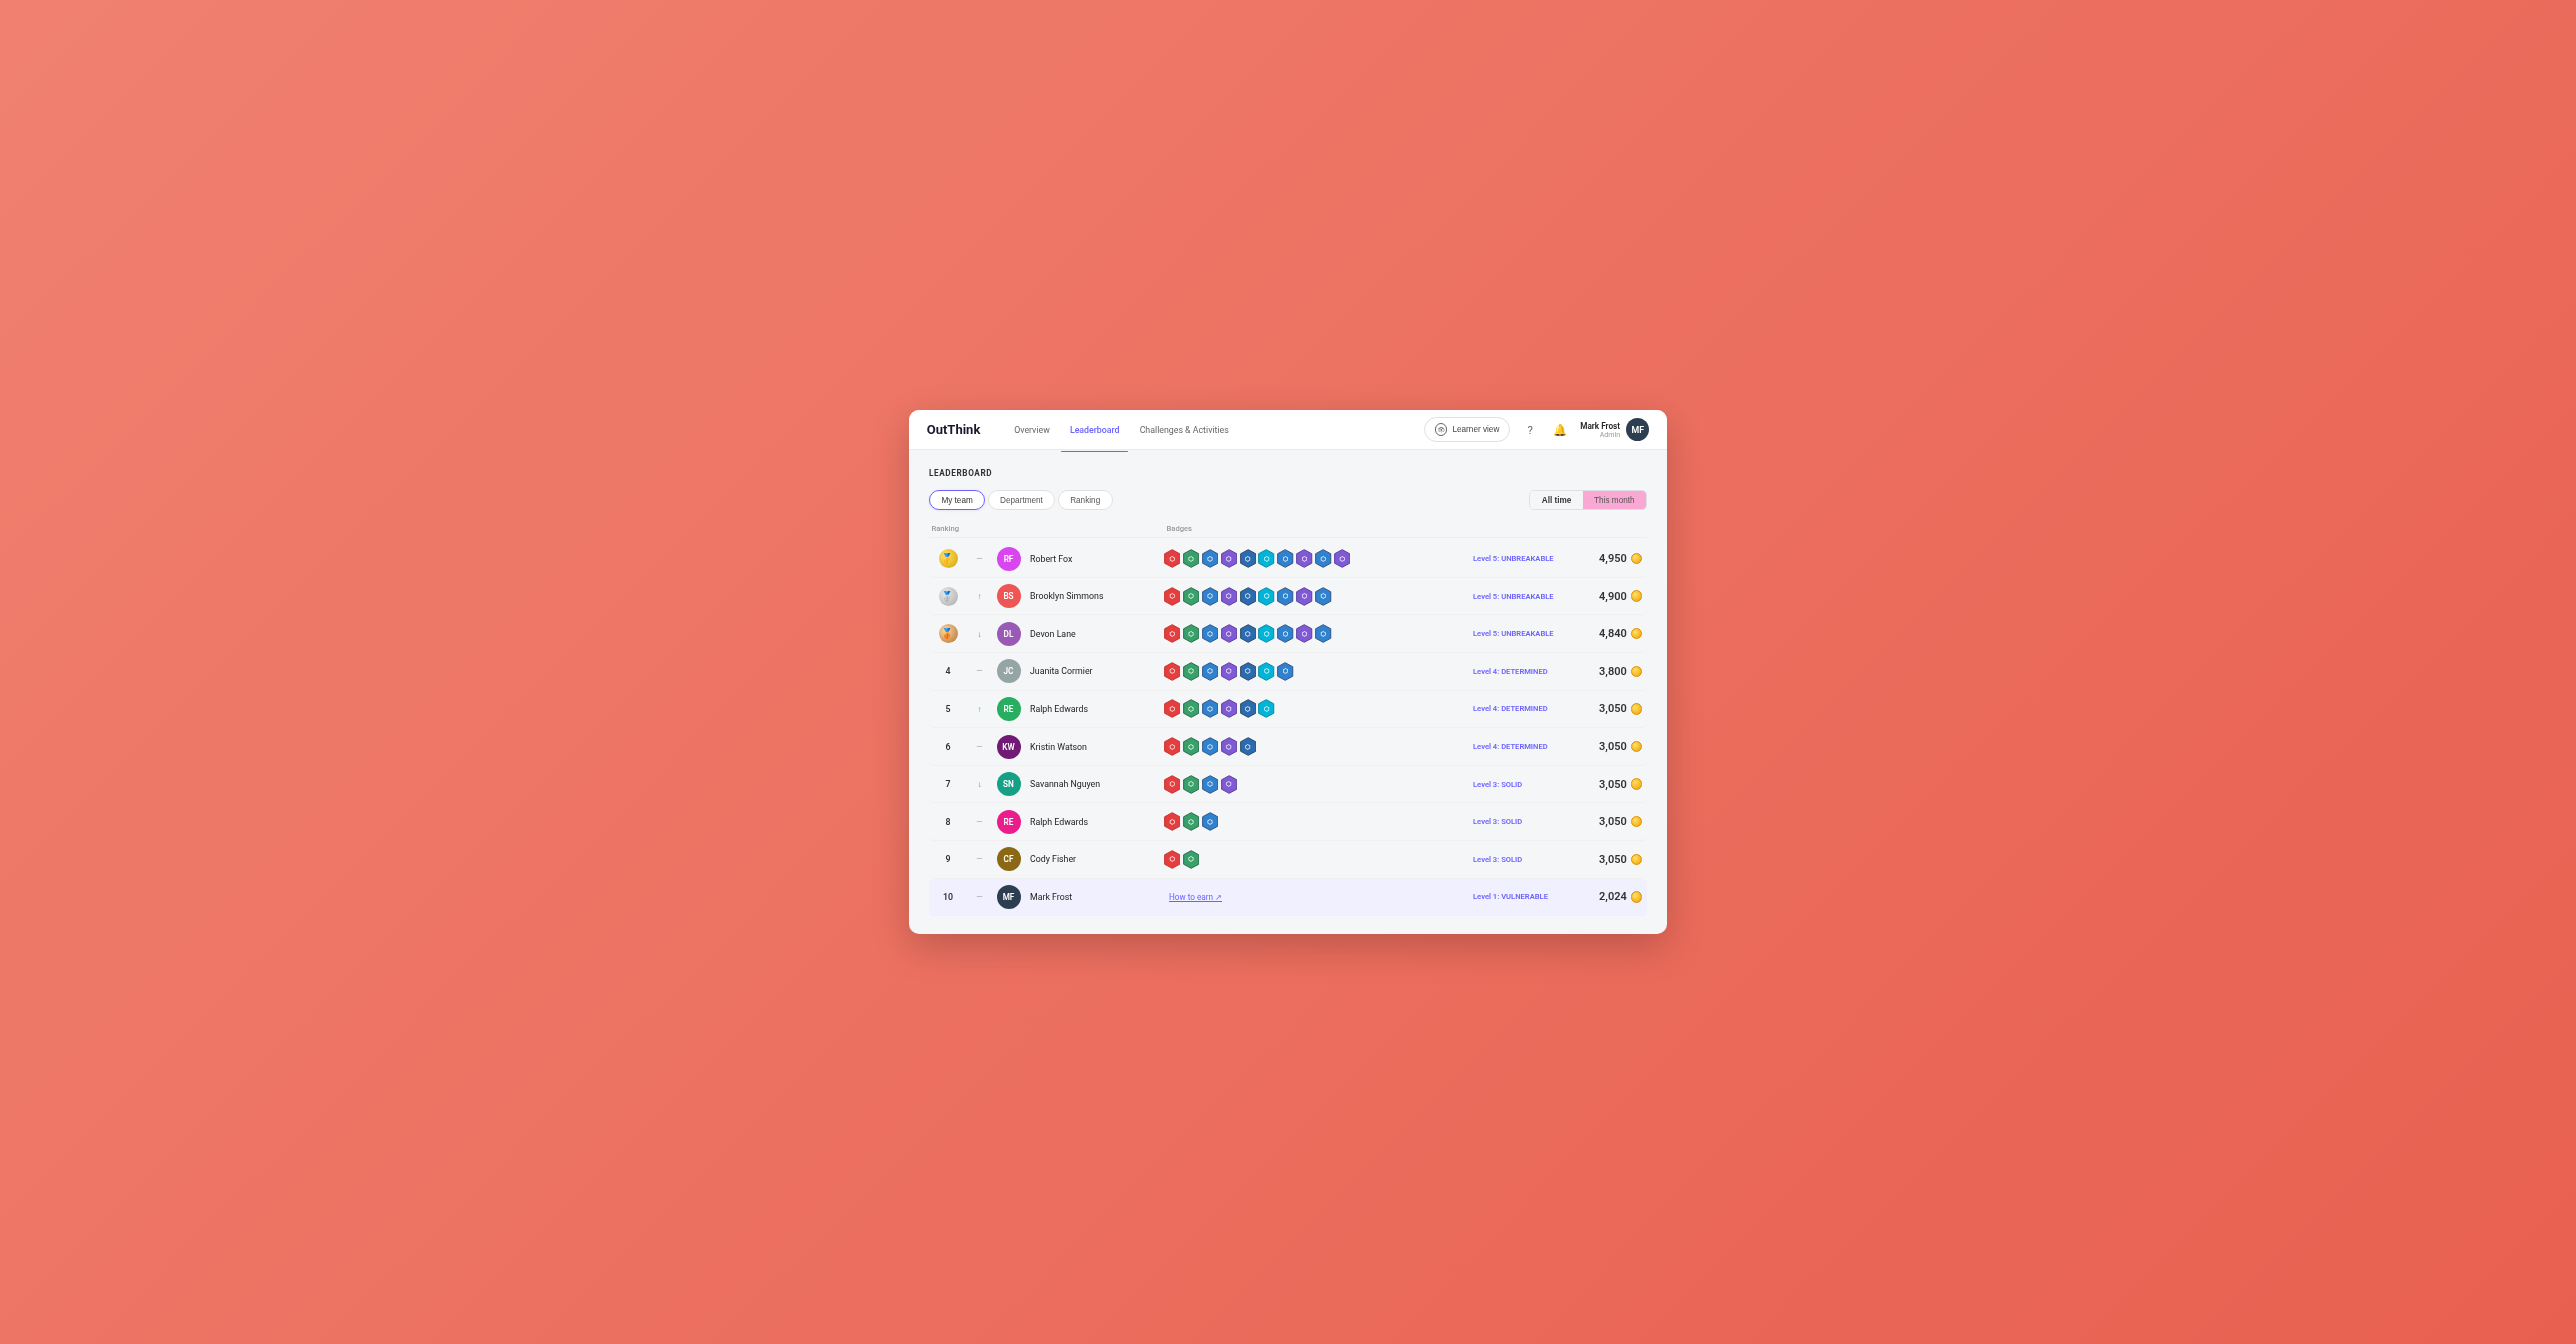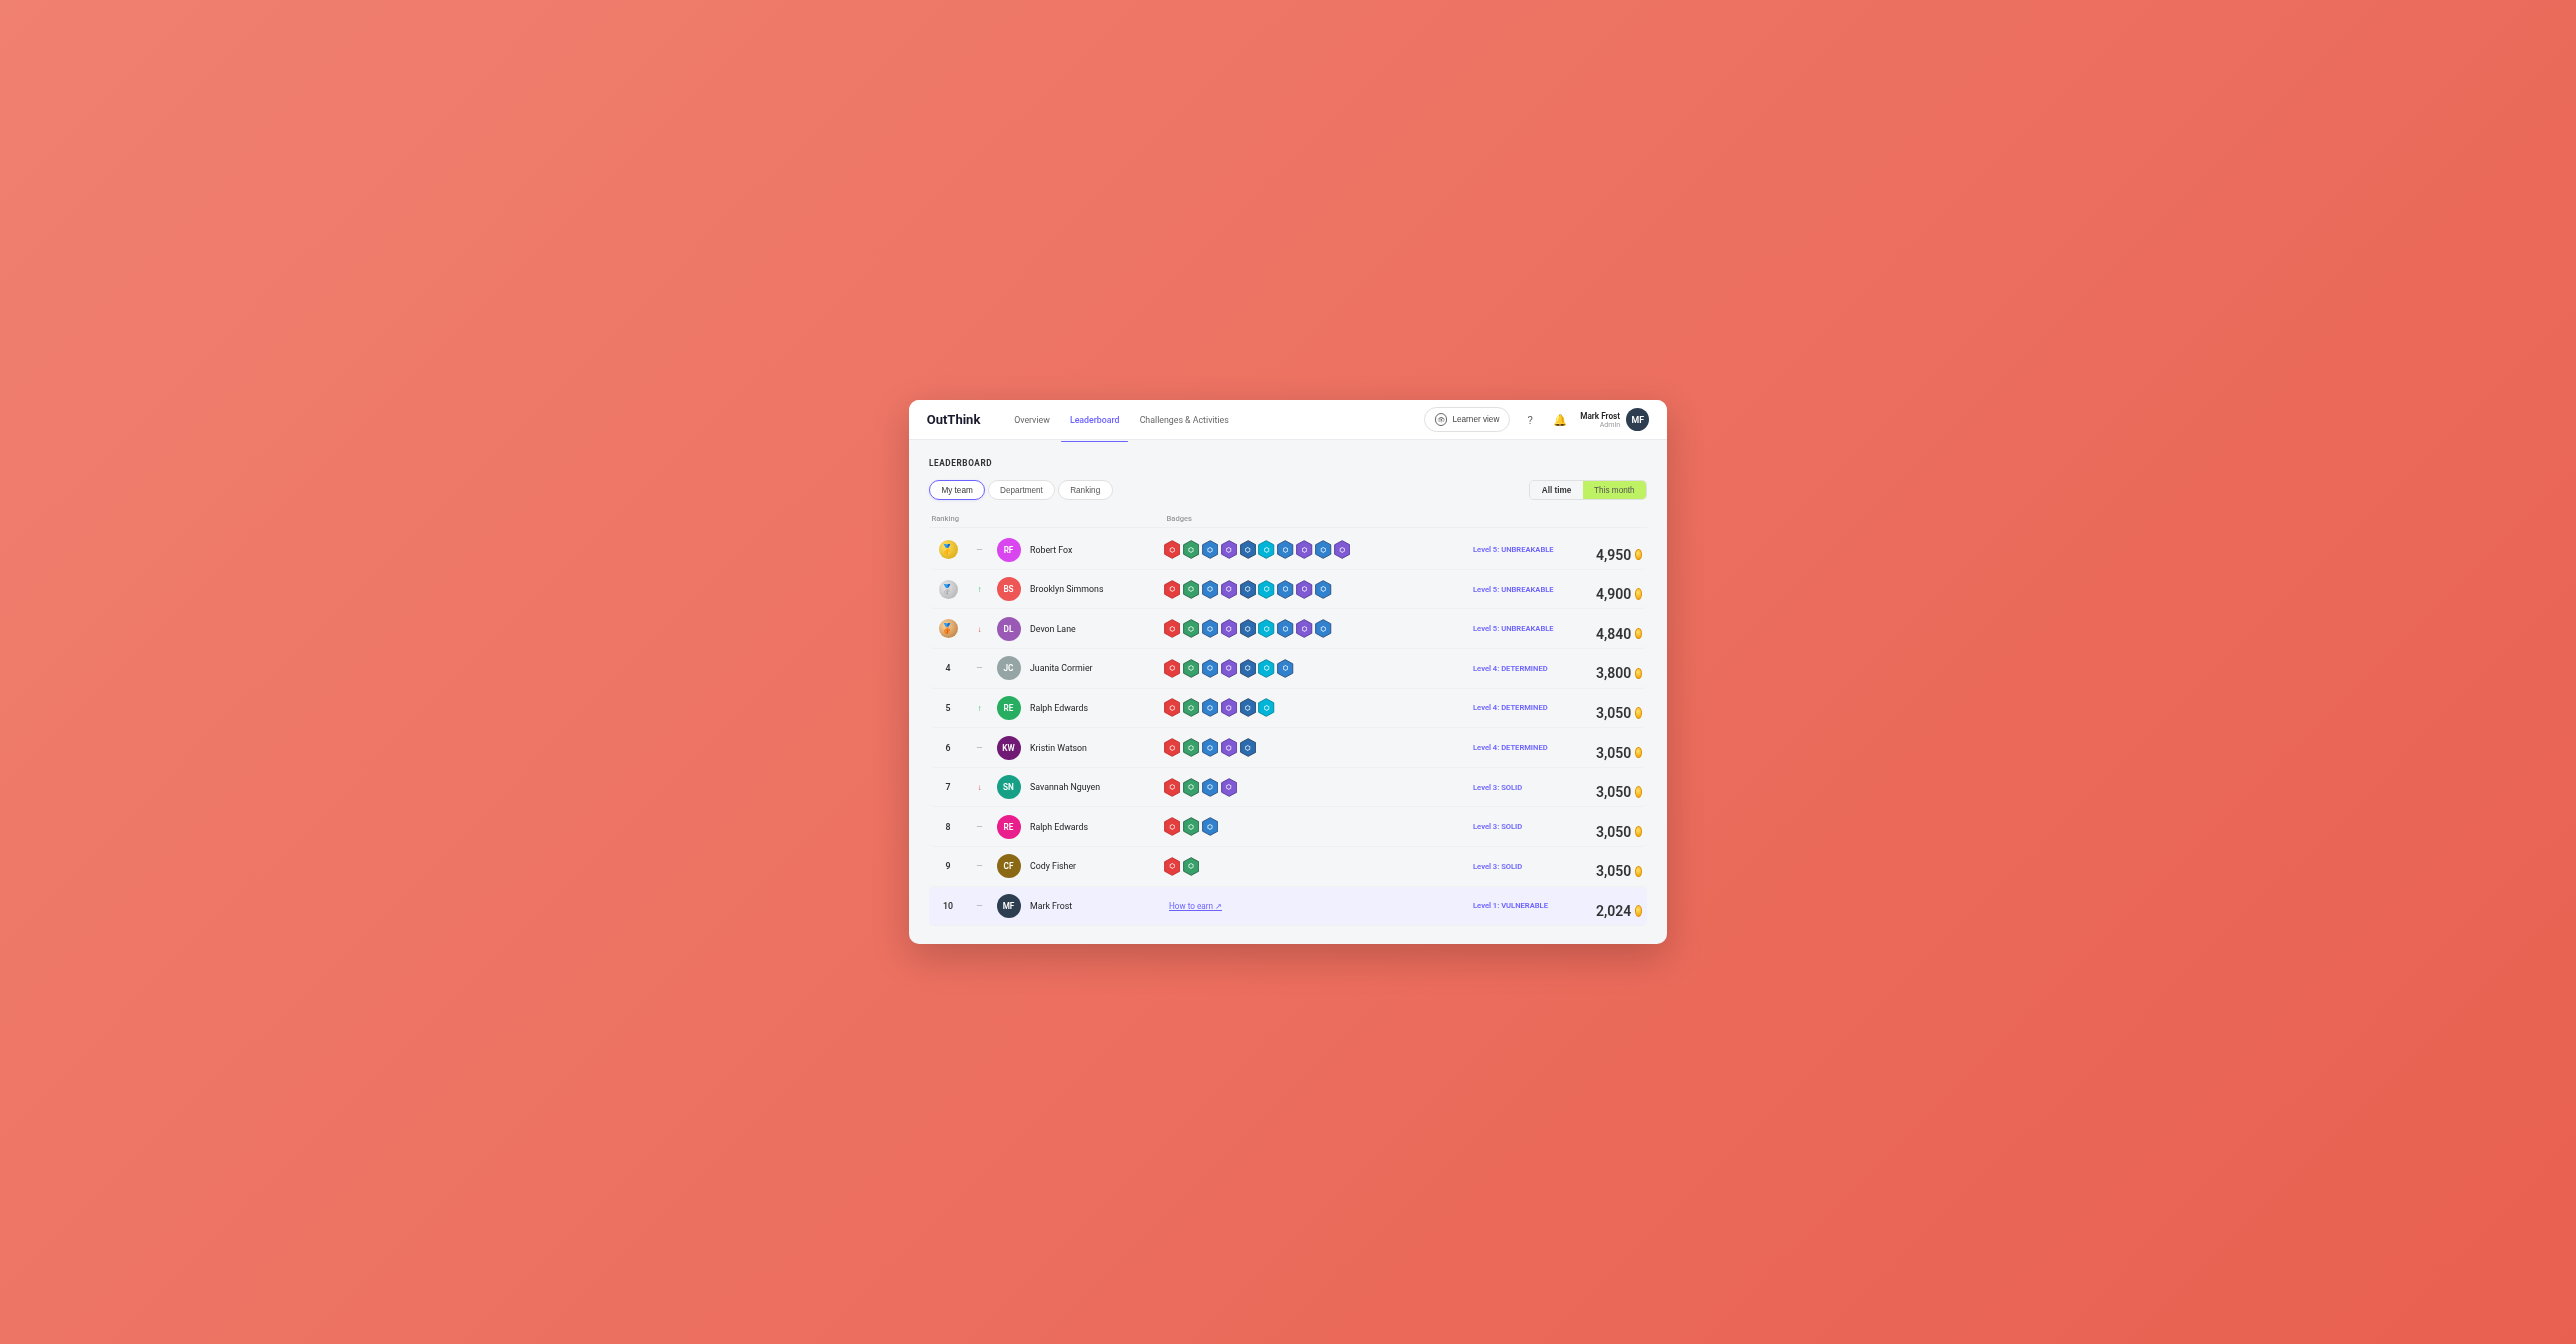--- a/index.html
+++ b/index.html
@@ -156,21 +156,21 @@
     .time-group {
       display: flex;
       border: 0.6px solid #e0e0e0;
       border-radius: 5px;
       overflow: hidden;
     }
     .time-btn {
       padding: 4.4px 11.4px;
       font-size: 8.2px;
       cursor: pointer;
-      background: #bef264;
+      background: #f9a8d4;
       color: #555;
       border: none;
     }
     .time-btn.active {
       background: #f5f6f8;
       color: #333;
       font-weight: 600;
     }
     
     .col-headers {
@@ -277,26 +277,25 @@
       font-size: 7.6px;
       color: #6c63ff;
       font-weight: 600;
       padding-left: 5px;
       margin-left: 24px;
     }
     .score-cell {
       display: flex;
       align-items: center;
       gap: 3.8px;
-      font-size: 14px;
+      font-size: 11px;
       font-weight: 600;
       color: #333;
       justify-content: flex-end;
       padding-right: 5px;
-      margin-top: 10px;
     }
     .coin-icon {
       width: 11.4px;
       height: 11.4px;
       border-radius: 50%;
       background: radial-gradient(circle at 35% 35%, #ffe066, #f0a000);
       border: 0.9px solid #e09000;
       display: inline-block;
     }
     .earn-link {

